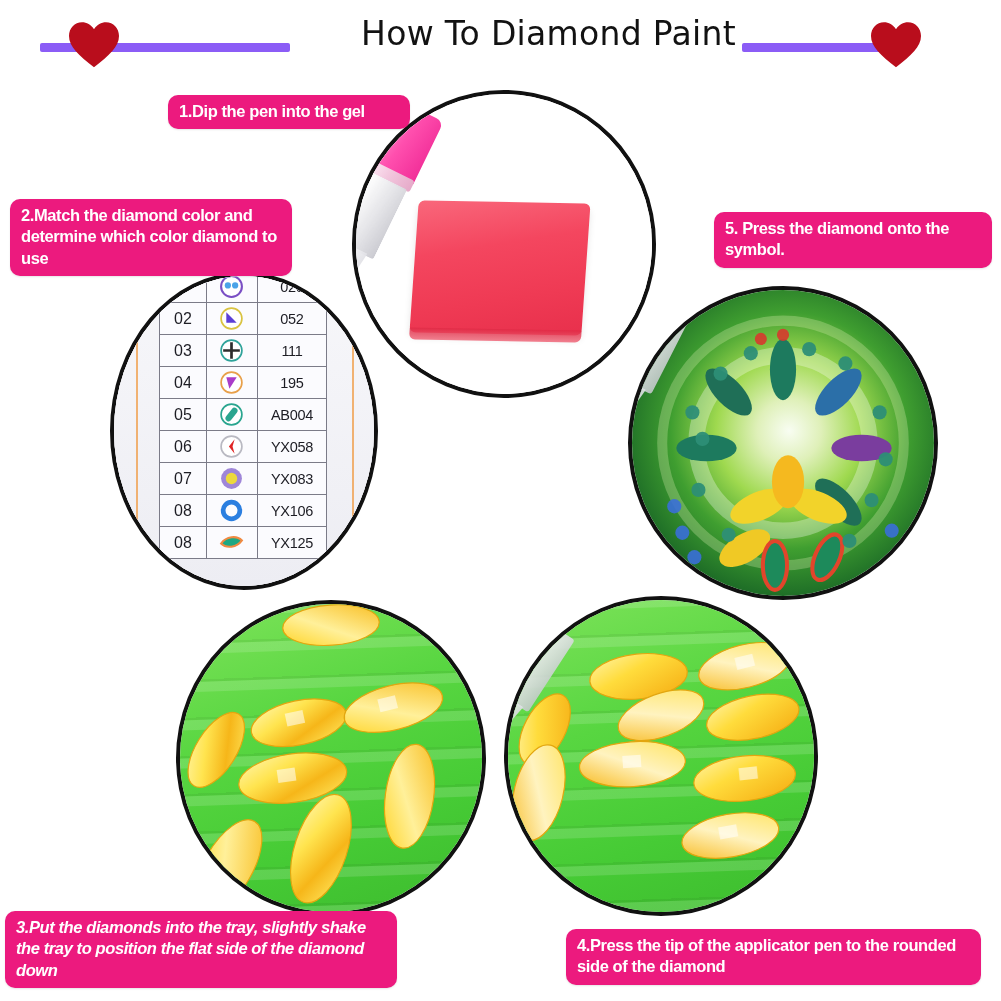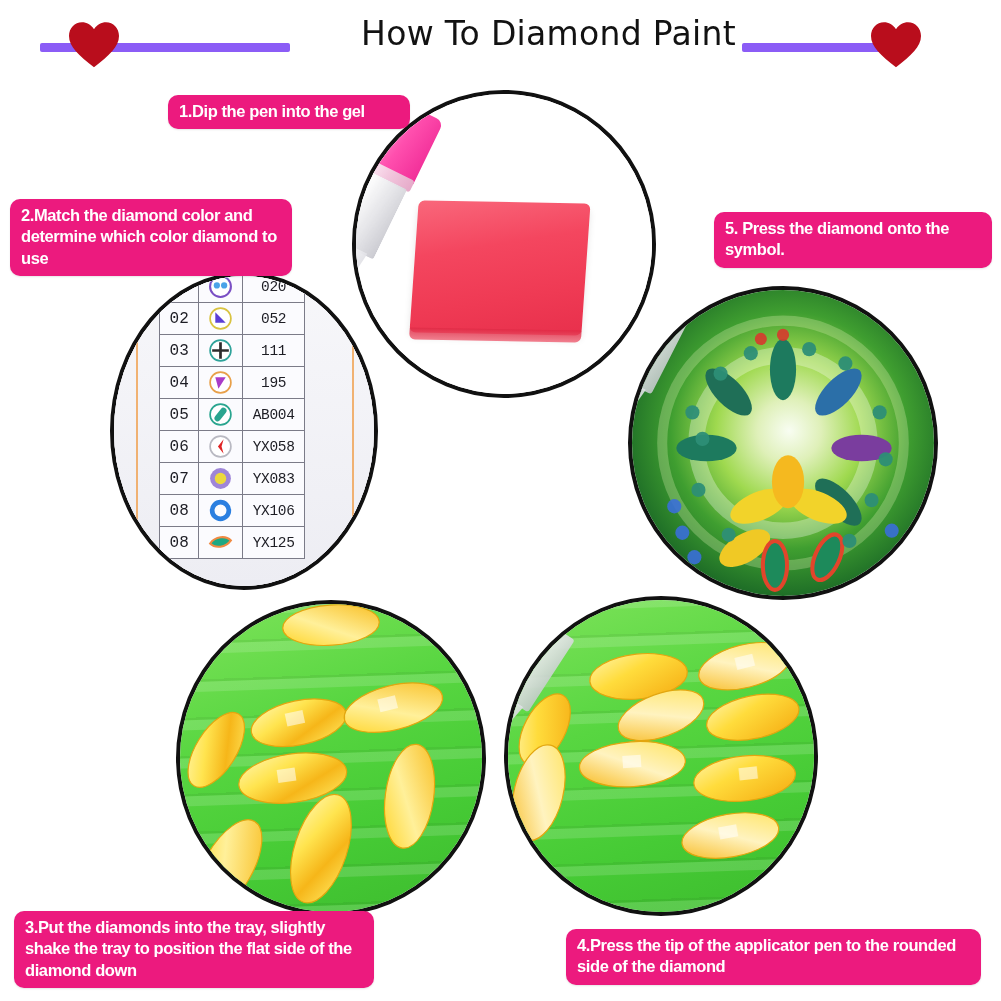--- a/index.html
+++ b/index.html
@@ -41,21 +41,21 @@
     line-height:1.30;
     padding:6px 11px 7px 11px;
     box-sizing:border-box;
     font-family:"Liberation Sans", sans-serif;
     letter-spacing:-0.4px;
     box-shadow:0 1px 2px rgba(0,0,0,.10);
   }
   #lbl1{left:168px;top:95px;width:242px;}
   #lbl2{left:10px;top:199px;width:282px;}
   #lbl5{left:714px;top:212px;width:278px;}
-  #lbl3{left:14px;top:911px;width:360px;}
+  #lbl3{left:5px;top:911px;width:392px;font-style:italic;}
   #lbl4{left:566px;top:929px;width:415px;}
 
   
   .bubble{position:absolute;border:4px solid #111111;overflow:hidden;background:#fff;}
   .bub1{left:352px;top:90px;width:296px;height:300px;border-radius:50%/50%;}
   .bub2{left:110px;top:272px;width:260px;height:310px;border-radius:50%;}
   .bub5{left:628px;top:286px;width:302px;height:306px;border-radius:50%;}
   .bub3{left:176px;top:600px;width:302px;height:308px;border-radius:50%;}
   .bub4{left:504px;top:596px;width:306px;height:312px;border-radius:50%;}
   .bub1{z-index:6;} .bub2{z-index:7;} .bub5{z-index:5;} .bub3{z-index:5;} .bub4{z-index:6;}
@@ -85,22 +85,22 @@
   .pen-cone{position:absolute;left:17px;top:152px;width:28px;height:42px;
       background:linear-gradient(100deg,rgba(255,255,255,.95),rgba(215,215,222,.92));
       clip-path:polygon(6% 0,94% 0,74% 100%,26% 100%);}
 
   
   .s2{background:#f1f1f6;}
   .chart-page{position:absolute;left:0;top:0;width:100%;height:100%;
      background:linear-gradient(180deg,#f7f7fa,#ededf3);}
   .guide{position:absolute;top:0;height:100%;width:2px;background:#f0a65a;opacity:.85;}
   .guide-l{left:22px;} .guide-r{left:238px;}
-  .tbl{position:absolute;left:45px;top:-6px;width:146px;border-collapse:collapse;
-       font-family:Liberation Mono, monospace;}
+  .tbl{position:absolute;left:45px;top:-6px;width:168px;border-collapse:collapse;
+       font-family:Liberation Sans, sans-serif;}
   .tbl td{border:1px solid #7b7b88;height:31px;background:#fbfbfe;padding:0;}
   .c-no{width:48px;text-align:center;font-size:16px;color:#1d1d24;}
   .c-sym{width:52px;text-align:center;}
   .c-code{width:70px;text-align:center;font-size:14.5px;color:#1d1d24;letter-spacing:-.3px;}
   .sym{display:inline-block;width:25px;height:25px;vertical-align:middle;}
   .sym svg{display:block;width:100%;height:100%;}
 
   
   .tray{position:absolute;left:0;top:0;width:100%;height:100%;
     background:

